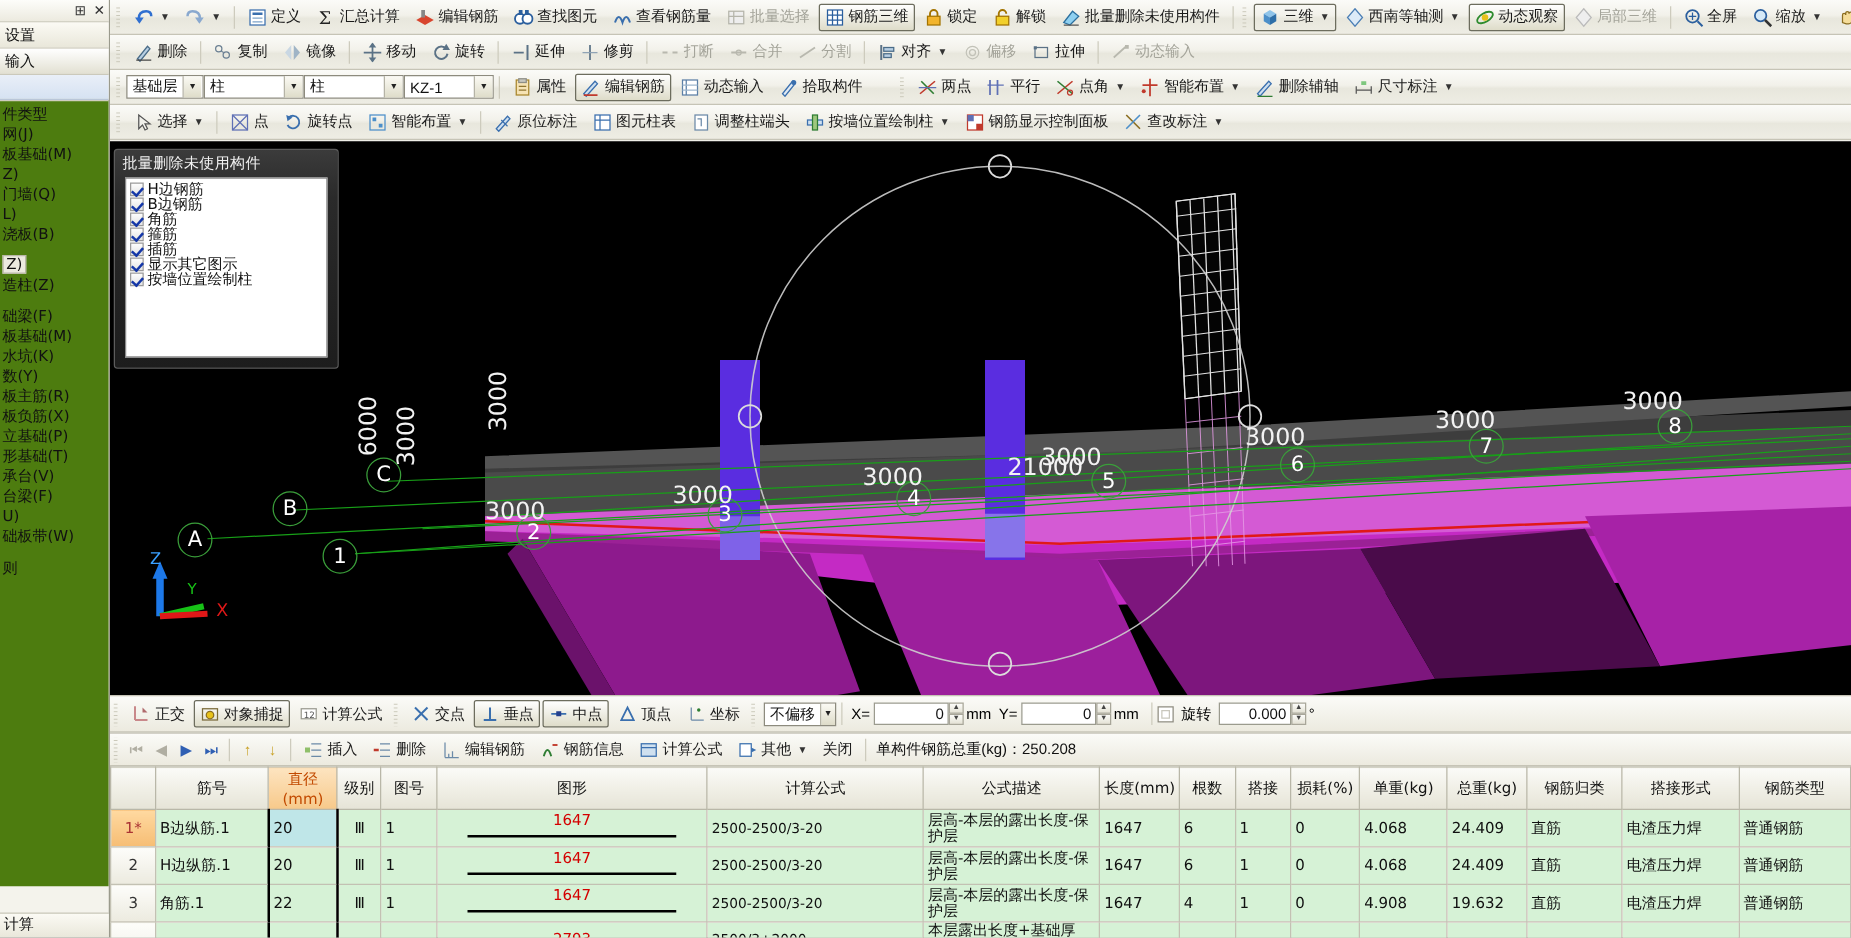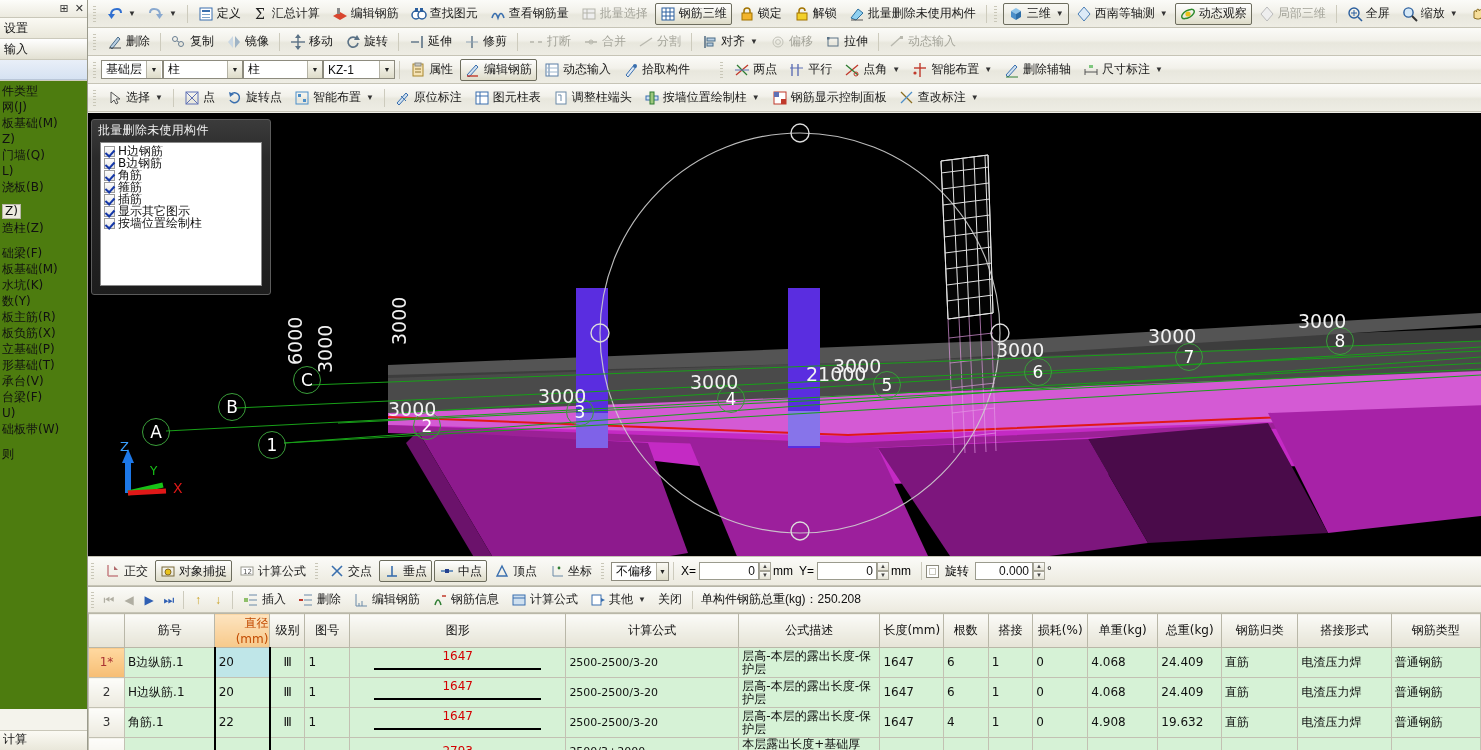--- a/index.html
+++ b/index.html
@@ -157,21 +157,21 @@
     border-bottom: 1px solid #c6c4b6; white-space: nowrap;
   }
   .navbtn { width: 20px; height: 20px; display: flex; align-items: center; justify-content: center; color: #2f5fb3; }
   .navbtn.dim { color: #b0aea2; }
   table.grid { border-collapse: collapse; width: 1393px; table-layout: fixed; }
   table.grid th {
     background: linear-gradient(to bottom,#fbfbf8 0%,#f0efe6 50%,#e6e4d7 100%);
     border: 1px solid #b9b7a8; font-weight: normal; font-size: 12px; color: #111;
     height: 22px; font-family: "DejaVu Sans", sans-serif;
   }
-  table.grid th.hl { background: linear-gradient(to bottom,#fde4c0,#f7c98a); color:#c24a00;text-align:right; }
+  table.grid th.hl { background: linear-gradient(to bottom,#fde4c0,#f7c98a); color:#c24a00; }
   table.grid td {
     border: 1px solid #c3c1b3; background: #d6f2d6; font-size: 12px; color: #111;
     height: 30px; padding: 0 3px; font-family: "DejaVu Sans", sans-serif;
     overflow: hidden; vertical-align: middle; line-height: 13px;
   }
   table.grid td.rownum { background: linear-gradient(to bottom,#fdfdfa,#eceadf); text-align: center; color: #333; }
   table.grid tr.cur td.rownum { background: linear-gradient(to bottom,#ffd9a0,#f6bd74); color: #a33; }
   table.grid td.cur-cell { background: #bfe6e8; border-left:2px solid #000; border-right:2px solid #000;}
   .desc { font-size: 11px; line-height: 11px; }
   .shape { position: relative; height: 28px; }

